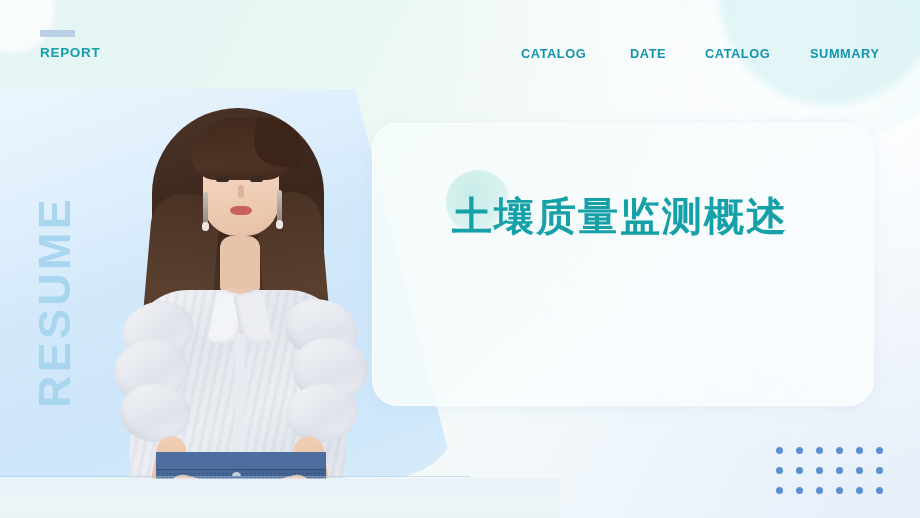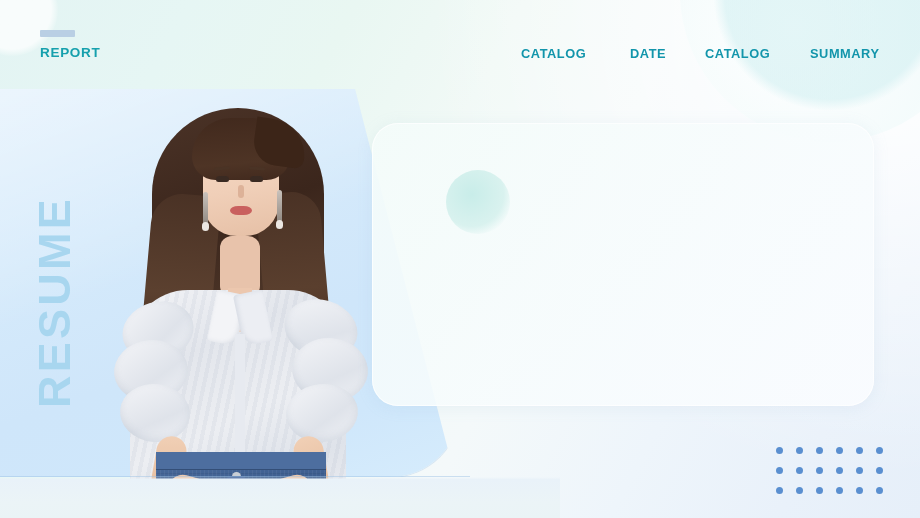--- a/index.html
+++ b/index.html
@@ -300,20 +300,21 @@
       <div class="f hand" id="hand-r"></div>
     </div>
   </div>
 
   <div id="panel-bottom-line"></div>
   <div id="panel-bottom-mask"></div>
 
   <div id="content-card"></div>
   <div id="card-circle"></div>
   <div id="title-block">
+    <div id="section-title">土壤质量监测概述</div>
   </div>
 
   <div id="dot-grid">
       <div class="dot" style="left: 0px; top: 0px; background: rgb(90, 143, 208);"></div>
       <div class="dot" style="left: 20px; top: 0px; background: rgb(90, 143, 208);"></div>
       <div class="dot" style="left: 40px; top: 0px; background: rgb(90, 143, 208);"></div>
       <div class="dot" style="left: 60px; top: 0px; background: rgb(90, 143, 208);"></div>
       <div class="dot" style="left: 80px; top: 0px; background: rgb(90, 143, 208);"></div>
       <div class="dot" style="left: 100px; top: 0px; background: rgb(90, 143, 208);"></div>
       <div class="dot" style="left: 0px; top: 20px; background: rgb(90, 143, 208);"></div>

